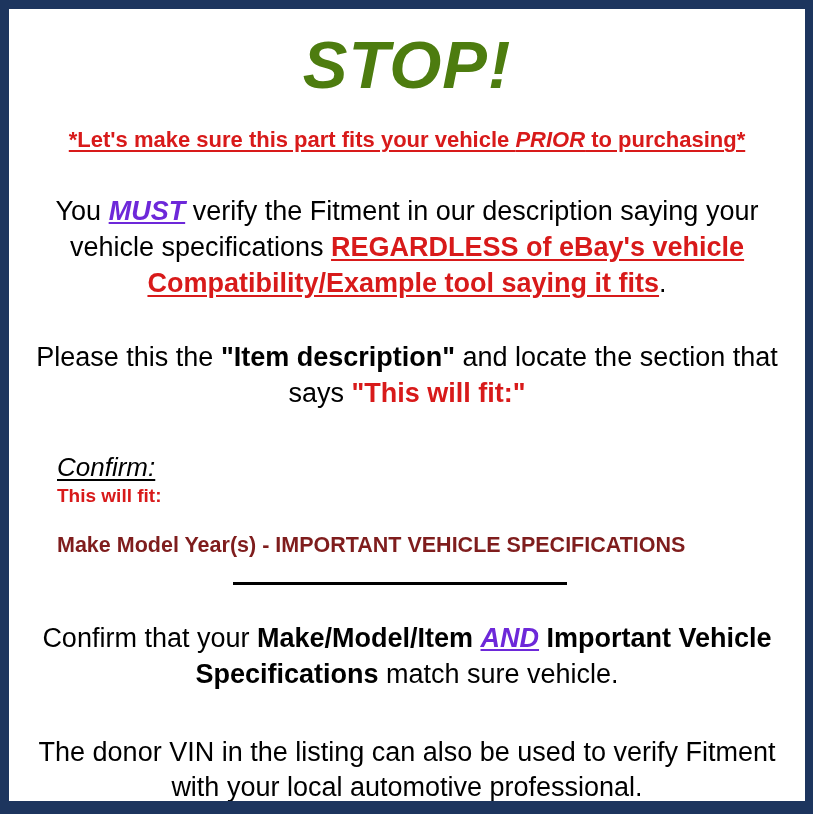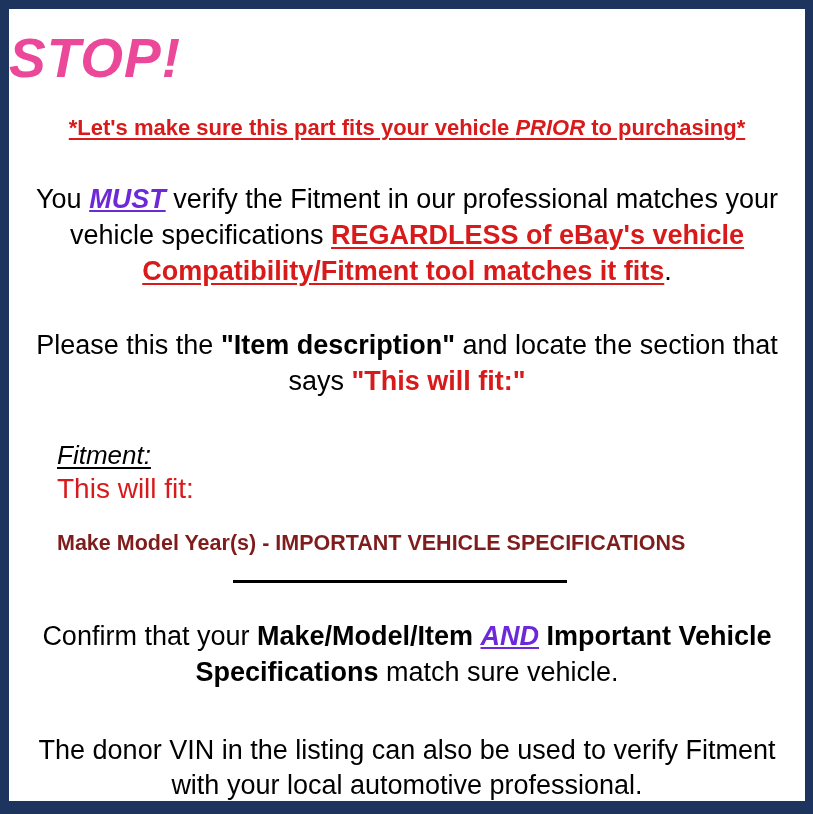--- a/index.html
+++ b/index.html
@@ -25,25 +25,25 @@
   .notice-inner {
     position: relative;
     width: 100%;
     height: 100%;
     background: #ffffff;
     box-sizing: border-box;
   }
 
   
   .headline {
-    text-align: left;
-    color: #ec4899;
+    text-align: center;
+    color: #4d7c0f;
     font-weight: bold;
     font-style: italic;
-    font-size: 55px;
+    font-size: 67px;
     line-height: 1;
     letter-spacing: 1px;
     margin: 12px 0 0 0;
     padding-top: 10px;
     font-family: "Liberation Sans", sans-serif;
   }
 
   
   .tagline {
     text-align: center;
@@ -89,22 +89,22 @@
   .example-label {
     color: #000000;
     font-style: italic;
     font-size: 26px;
     text-decoration: underline;
     text-underline-offset: 3px;
     font-family: "Liberation Sans", sans-serif;
   }
   .example-fit {
     color: #d81a1a;
-    font-weight: normal;
-    font-size: 28px;
+    font-weight: bold;
+    font-size: 19px;
     margin-top: 2px;
     font-family: "Liberation Sans", sans-serif;
   }
   .example-spec {
     color: #7f1d1d;
     font-weight: bold;
     font-size: 21.5px;
     margin-top: 26px;
     padding-left: 0px;
     font-family: "Liberation Sans", sans-serif;
@@ -127,29 +127,29 @@
 <div class="notice-frame">
   <div class="notice-inner">
 
     <div class="headline">STOP!</div>
 
     <div class="tagline">
       <span class="u">*Let's make sure this part fits your vehicle </span><span class="u it">PRIOR</span><span class="u"> to purchasing*</span>
     </div>
 
     <p class="para p-must">
-      <span>You </span><span class="redbu">MUST</span><span> verify the Fitment in our professional matches your vehicle specifications </span><span class="redbu2">REGARDLESS of eBay's vehicle Compatibility/Fitment tool matches it fits</span><span>.</span>
+      <span>You </span><span class="redbu">MUST</span><span> verify the Fitment in our description saying your vehicle specifications </span><span class="redbu2">REGARDLESS of eBay's vehicle Compatibility/Example tool saying it fits</span><span>.</span>
     </p>
 
     <p class="para p-view">
       <span>Please this the </span><span class="b">"Item description"</span><span> and locate the section that says </span><span class="redb">"This will fit:"</span>
     </p>
 
     <div class="example-block">
-      <div class="example-label">Fitment:</div>
+      <div class="example-label">Confirm:</div>
       <div class="example-fit">This will fit:</div>
       <div class="example-spec">Make Model Year(s) - IMPORTANT VEHICLE SPECIFICATIONS</div>
     </div>
 
     <div class="divider-wrap">
       <div class="divider"></div>
     </div>
 
     <p class="para p-confirm">
       <span>Confirm that your </span><span class="b">Make/Model/Item</span> <span class="redbu">AND</span> <span class="b">Important Vehicle Specifications</span><span> match sure vehicle.</span>

